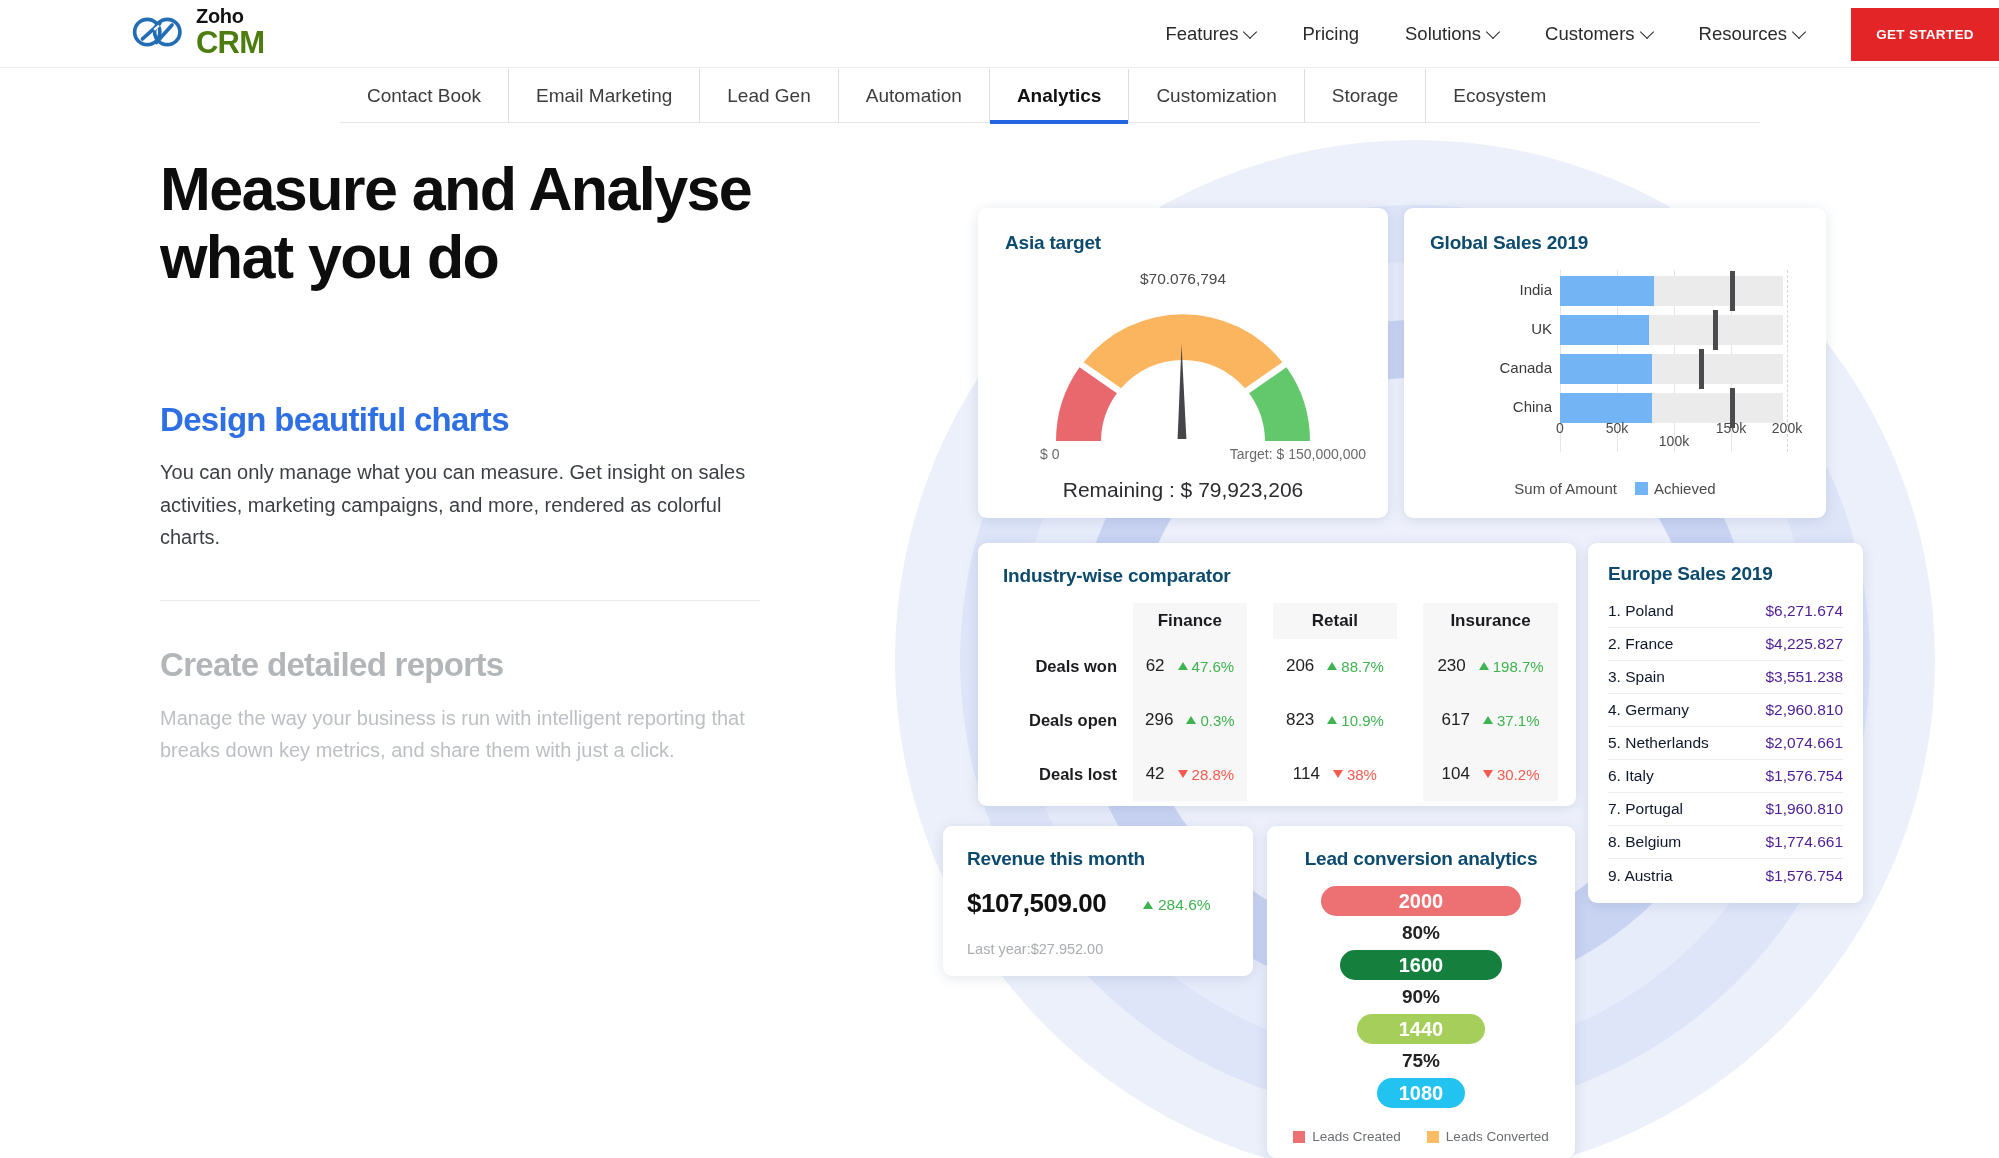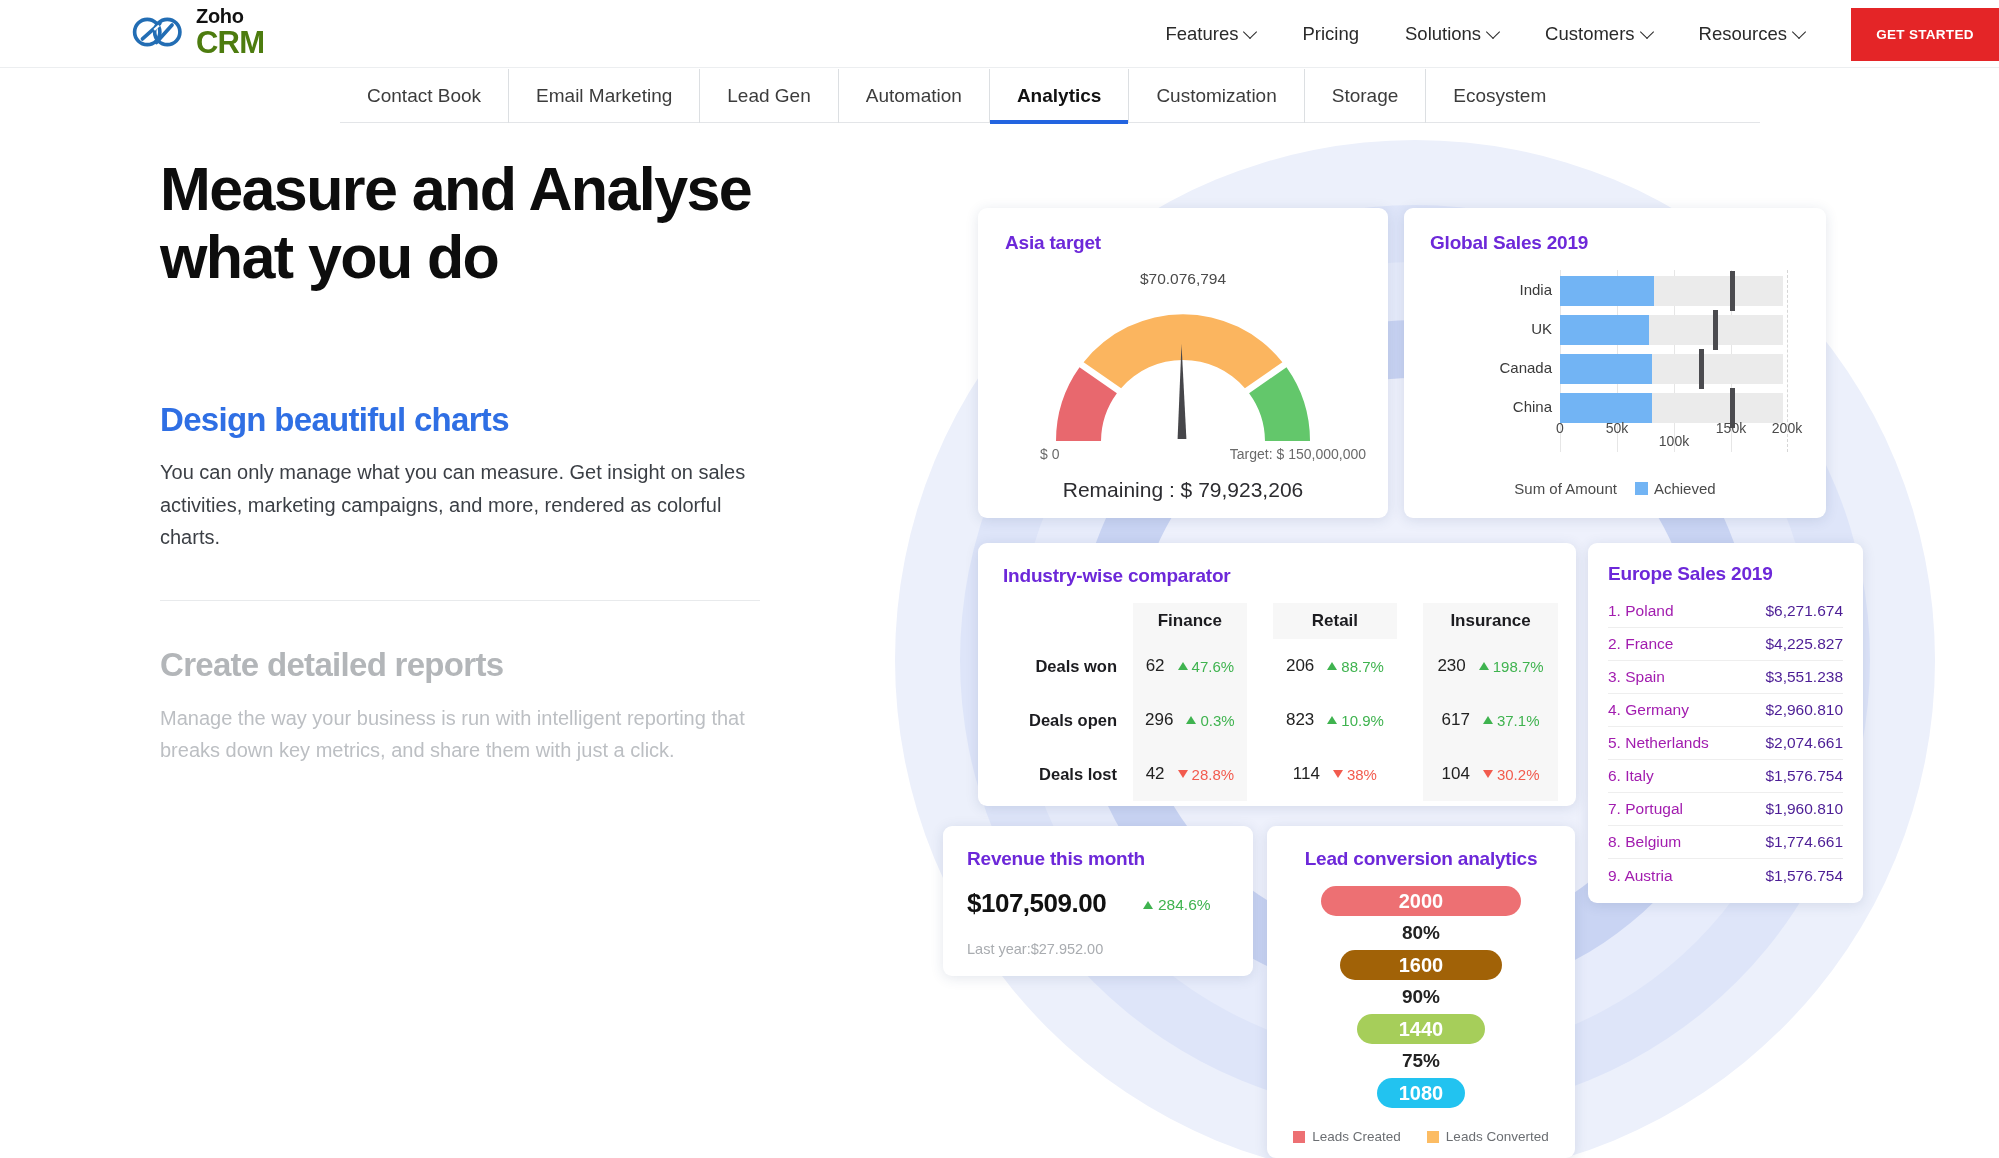--- a/index.html
+++ b/index.html
@@ -78,21 +78,21 @@
   .hr { height: 1px; background: #e8eaec; margin: 0; }
 
   
   .bg { position: absolute; left: 870px; top: 100px; width: 1129px; height: 1058px; overflow: hidden; }
 
   
   .card {
     position: absolute; background: #fff; border-radius: 9px;
     box-shadow: 0 2px 13px rgba(40,60,110,0.13);
   }
-  .card-title { font-size: 19px; font-weight: 700; color: #6d28d9; letter-spacing: -0.2px; }
+  .card-title { font-size: 19px; font-weight: 700; color: #0c4a6e; letter-spacing: -0.2px; }
 
   
   #card-asia { left: 978px; top: 208px; width: 410px; height: 310px; }
   .asia-title { position: absolute; left: 27px; top: 24px; }
   .gauge-val { position: absolute; top: 62px; left: 0; width: 100%; text-align: center; font-size: 15.5px; color: #4a4a4a; }
   .gauge-wrap { position: absolute; left: 50%; transform: translateX(-50%); top: 88px; width: 290px; height: 160px; }
   .gauge-min { position: absolute; left: 62px; top: 238px; font-size: 14px; color: #6a6a6a; }
   .gauge-max { position: absolute; right: 22px; top: 238px; font-size: 14px; color: #6a6a6a; }
   .gauge-remaining { position: absolute; left: 0; width: 100%; top: 270px; text-align: center; font-size: 21px; color: #2c2c30; }
 
@@ -130,21 +130,21 @@
   .tri-up { width: 0; height: 0; border-left: 5px solid transparent; border-right: 5px solid transparent; border-bottom: 8px solid #3fb34f; }
   .tri-down { width: 0; height: 0; border-left: 5px solid transparent; border-right: 5px solid transparent; border-top: 8px solid #f25b4e; }
   .ind-spacer { width: 26px; }
 
   
   #card-europe { left: 1588px; top: 543px; width: 275px; height: 360px; }
   .eu-title { position: absolute; left: 20px; top: 20px; }
   .eu-list { position: absolute; left: 20px; right: 20px; top: 52px; }
   .eu-row { display: flex; justify-content: space-between; align-items: center; height: 33px; border-bottom: 1px solid #eeeeee; font-size: 15.5px; }
   .eu-row:last-child { border-bottom: none; }
-  .eu-name { color: #a21caf; }
+  .eu-name { color: #0f172a; }
   .eu-amt { color: #4c1d95; }
 
   
   #card-revenue { left: 943px; top: 826px; width: 310px; height: 150px; }
   .rev-title { position: absolute; left: 24px; top: 22px; }
   .rev-amt { position: absolute; left: 24px; top: 62px; font-size: 26px; font-weight: 700; color: #111; letter-spacing: -0.5px; }
   .rev-delta { position: absolute; left: 200px; top: 70px; display: flex; align-items: center; gap: 5px; color: #3fb34f; font-size: 15.5px; }
   .rev-last { position: absolute; left: 24px; top: 115px; font-size: 14.5px; color: #a9acb0; }
 
   
@@ -489,21 +489,21 @@
       <span>284.6%</span>
     </div>
     <div class="rev-last">Last year:$27.952.00</div>
   </div>
 
   <div class="card" id="card-funnel">
     <div class="card-title fn-title">Lead conversion analytics</div>
     <div class="fn-body">
       <div class="fn-bar" style="width:200px; background:#ed7073;">2000</div>
       <div class="fn-pct">80%</div>
-      <div class="fn-bar" style="width:162px; background:#a16207;">1600</div>
+      <div class="fn-bar" style="width:162px; background:#15803d;">1600</div>
       <div class="fn-pct">90%</div>
       <div class="fn-bar" style="width:128px; background:#a6ce5a;">1440</div>
       <div class="fn-pct">75%</div>
       <div class="fn-bar" style="width:88px; background:#22c3f0;">1080</div>
     </div>
     <div class="fn-legend">
       <span class="fn-leg-item">
         <i class="fn-swatch" style="background:#ed7073;"></i>
         <span>Leads Created</span>
       </span>

